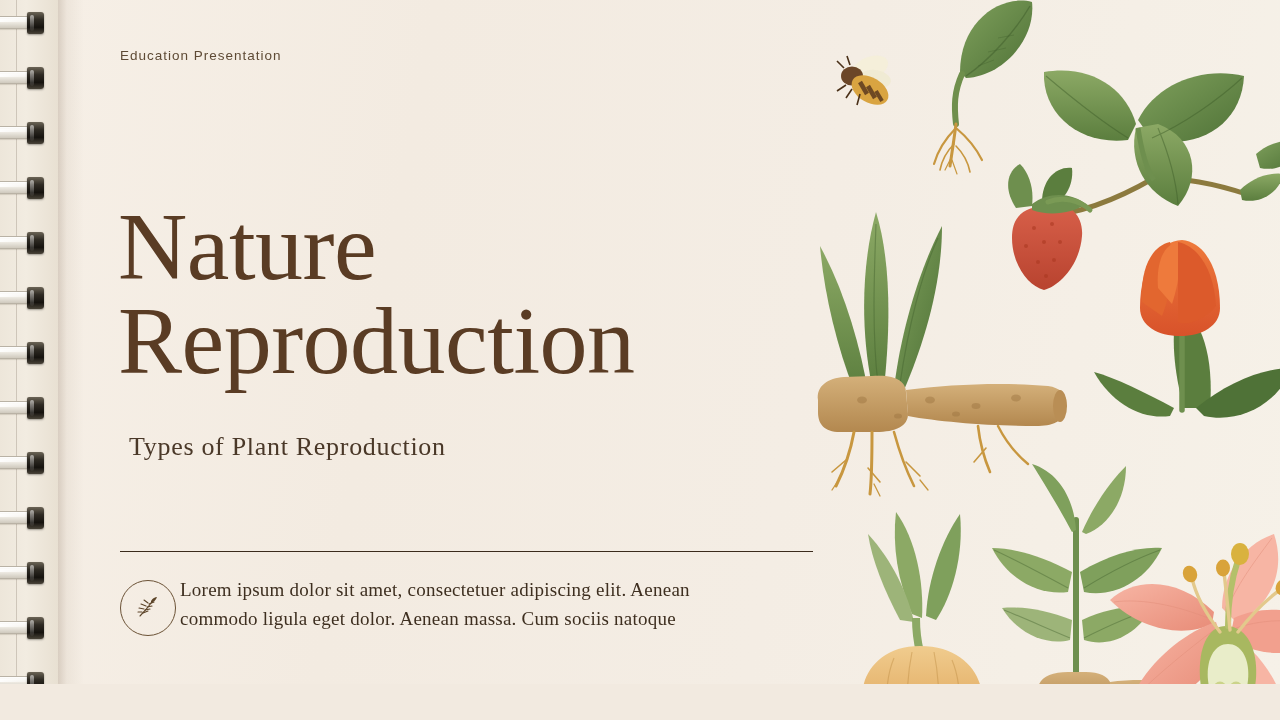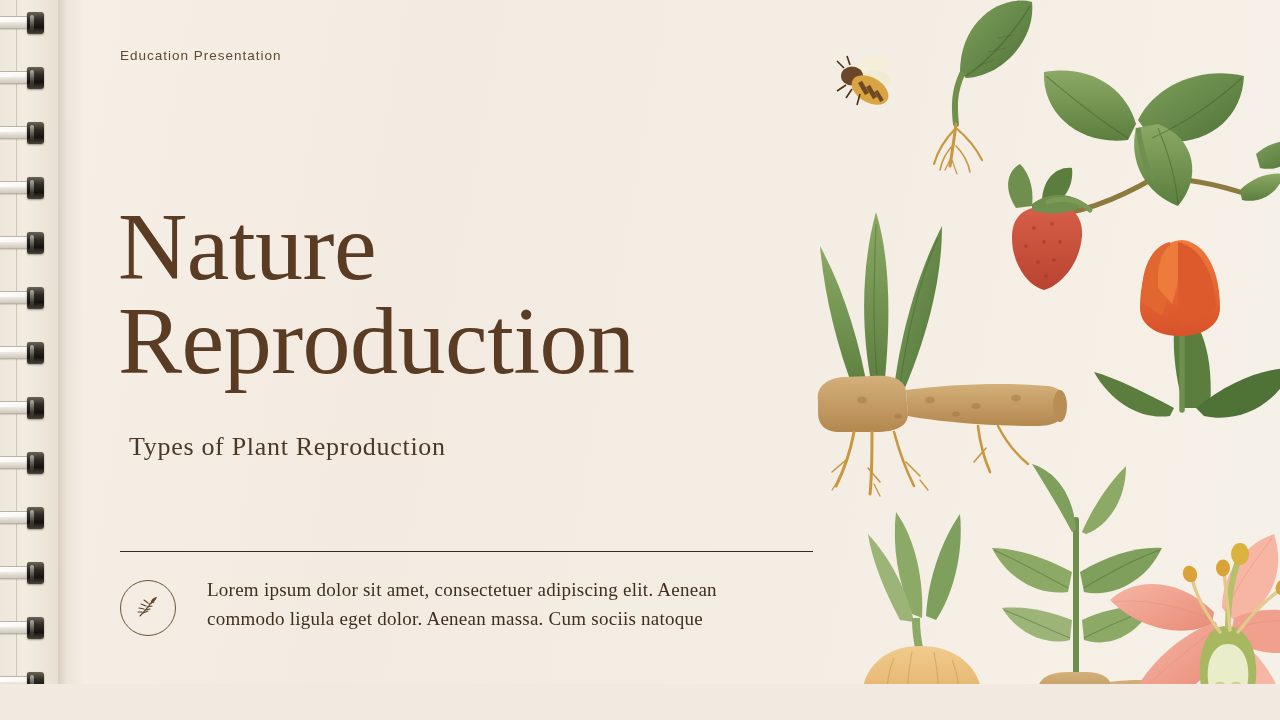--- a/index.html
+++ b/index.html
@@ -86,21 +86,21 @@
     position:absolute; left:121px; top:432px;
     font-family:"Liberation Serif", serif;
     font-size:26px; color:#4A3828; letter-spacing:.7px;margin-left:8px;
   }
   .divider{
     position:absolute; left:120px; top:551px; width:693px; height:1.4px;
     background:#3B2B1C;
   }
 
   
-  .footer{ position:absolute; left:120px; top:576px; width:700px; display:flex; gap:31px; align-items:flex-start; }
+  .footer{ position:absolute; left:120px; top:576px; width:700px; display:flex; gap:4px; align-items:flex-start; }
   .leaf-badge{
     width:56px; height:56px; min-width:56px; border-radius:50%;
     border:1.3px solid #6B5236;
     display:flex; align-items:center; justify-content:center;
     margin-top:4px;
   }
   .body-copy{
     font-family:"Liberation Serif", serif;
     font-size:19px; line-height:1.52; color:#3E2F20;
     letter-spacing:.25px; max-width:560px;

